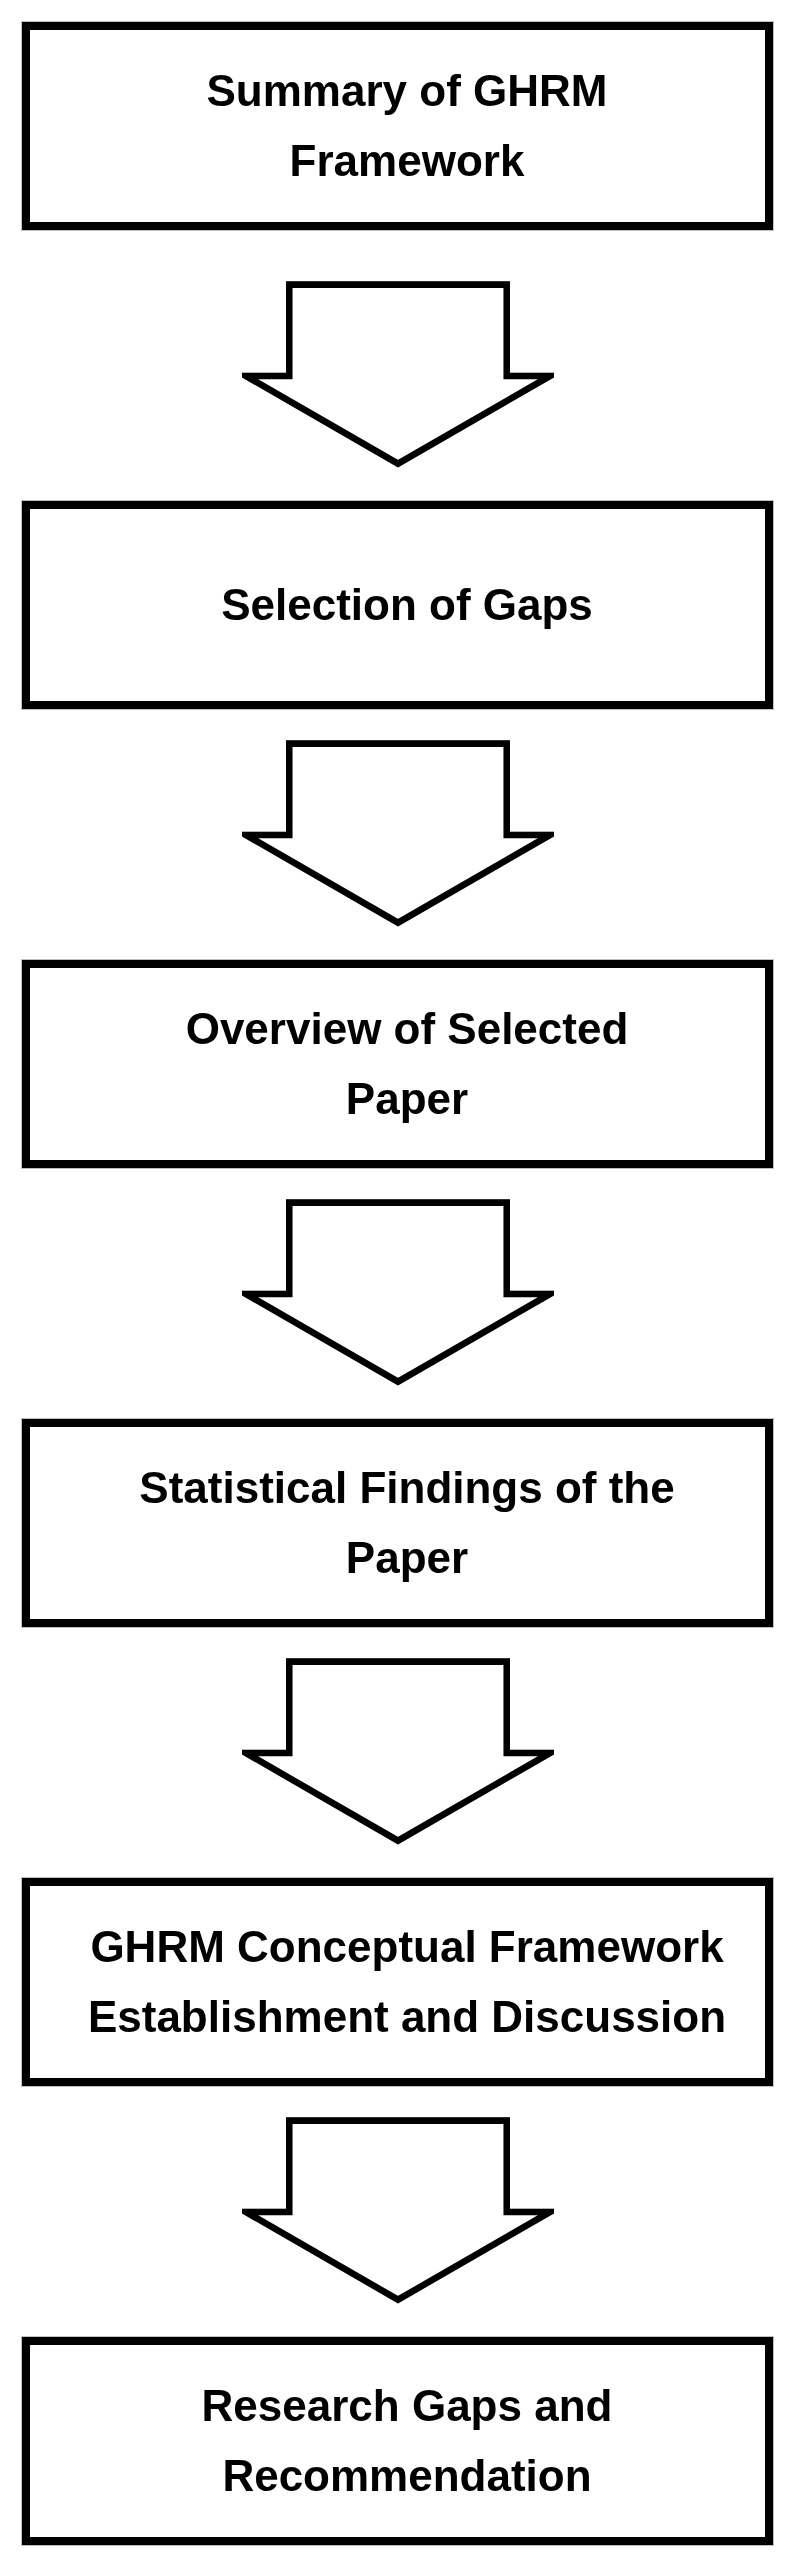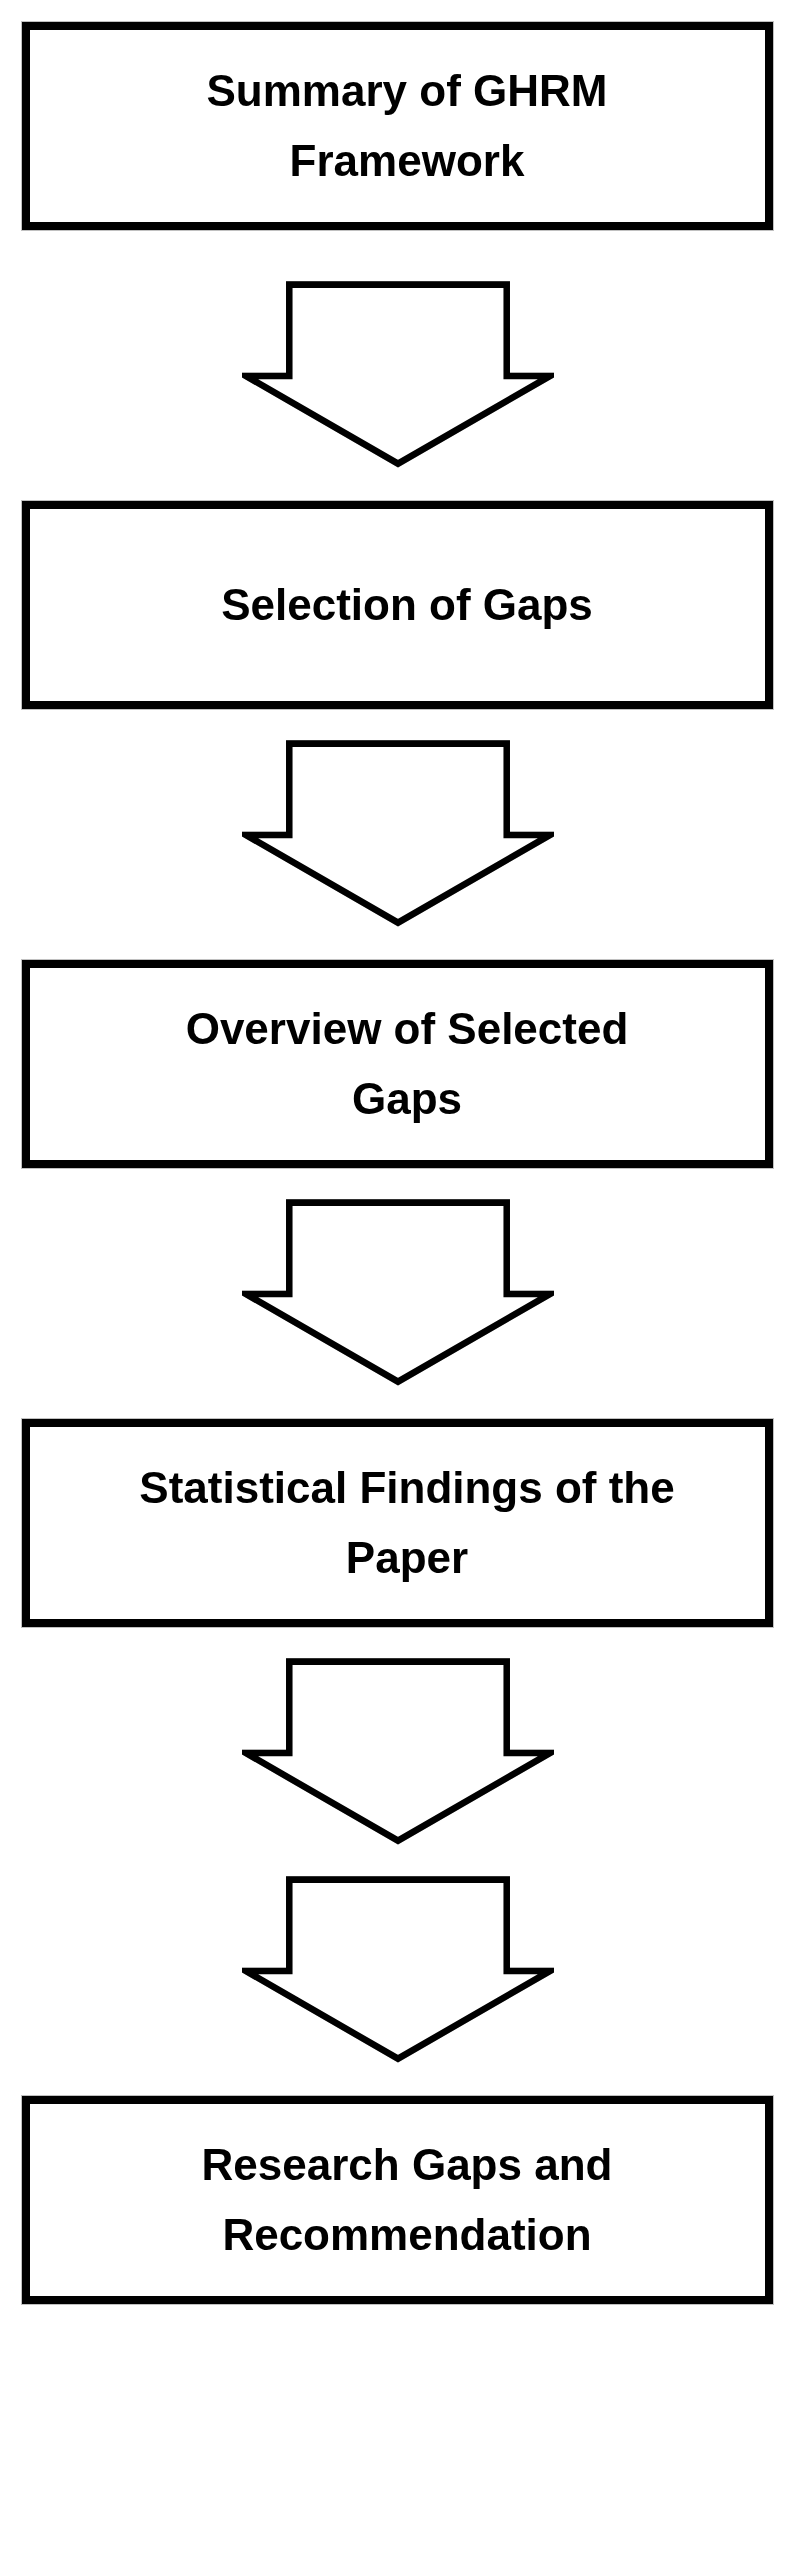--- a/index.html
+++ b/index.html
@@ -79,36 +79,40 @@
   <div class="flow-box">
     <div class="step-label">Selection of Gaps</div>
   </div>
 
   <svg class="down-arrow" viewBox="0 0 430 258" xmlns="http://www.w3.org/2000/svg" aria-hidden="true">
     <polygon points="65,5 365,5 365,131 425,131 215,252 5,131 65,131"></polygon>
   </svg>
 
   <div class="flow-box">
     <div class="step-label">Overview of Selected
-Gaps</div>
+Paper</div>
   </div>
 
   <svg class="down-arrow" viewBox="0 0 430 258" xmlns="http://www.w3.org/2000/svg" aria-hidden="true">
     <polygon points="65,5 365,5 365,131 425,131 215,252 5,131 65,131"></polygon>
   </svg>
 
   <div class="flow-box">
     <div class="step-label">Statistical Findings of the
 Paper</div>
   </div>
 
   <svg class="down-arrow" viewBox="0 0 430 258" xmlns="http://www.w3.org/2000/svg" aria-hidden="true">
     <polygon points="65,5 365,5 365,131 425,131 215,252 5,131 65,131"></polygon>
   </svg>
 
+  <div class="flow-box">
+    <div class="step-label">GHRM Conceptual Framework
+Establishment and Discussion</div>
+  </div>
 
   <svg class="down-arrow" viewBox="0 0 430 258" xmlns="http://www.w3.org/2000/svg" aria-hidden="true">
     <polygon points="65,5 365,5 365,131 425,131 215,252 5,131 65,131"></polygon>
   </svg>
 
   <div class="flow-box">
     <div class="step-label">Research Gaps and
 Recommendation</div>
   </div>
 

